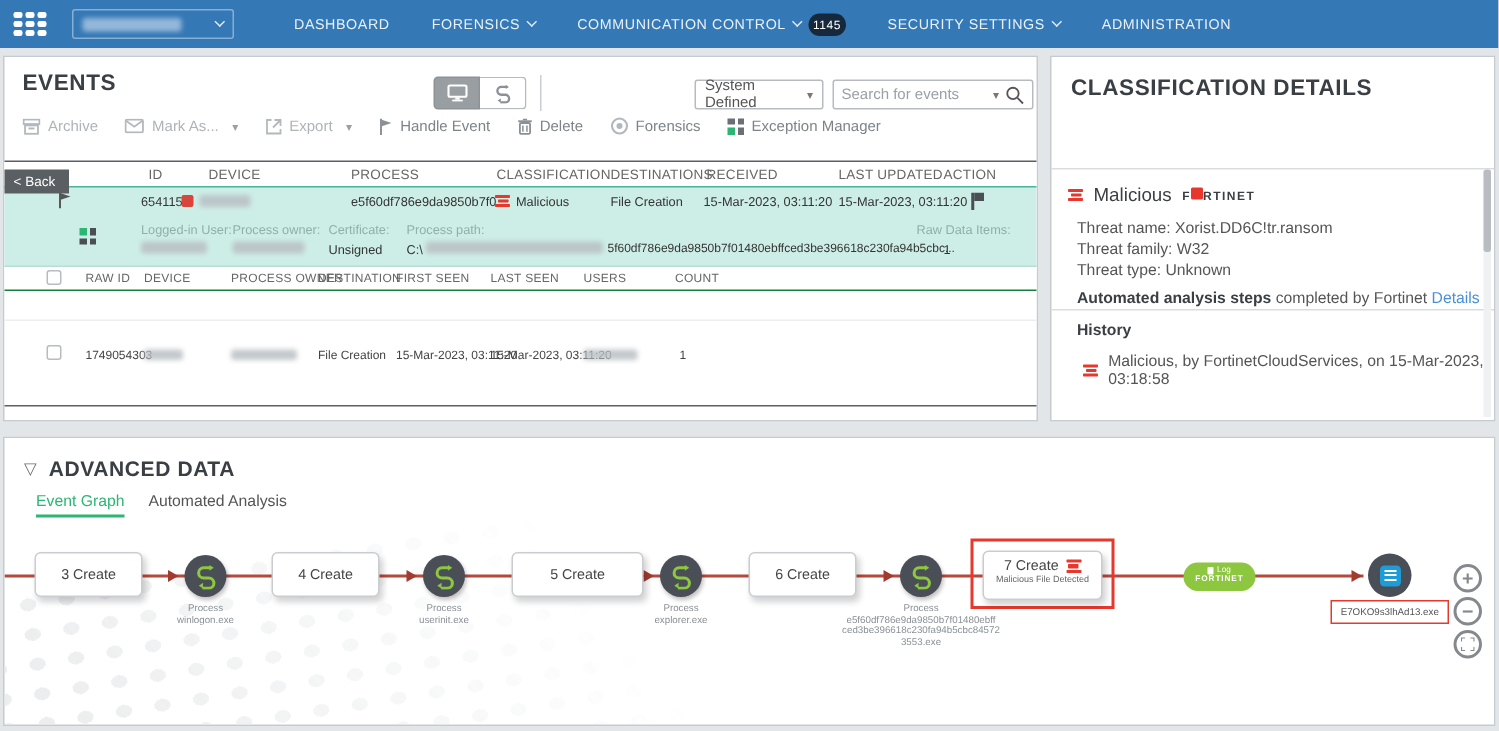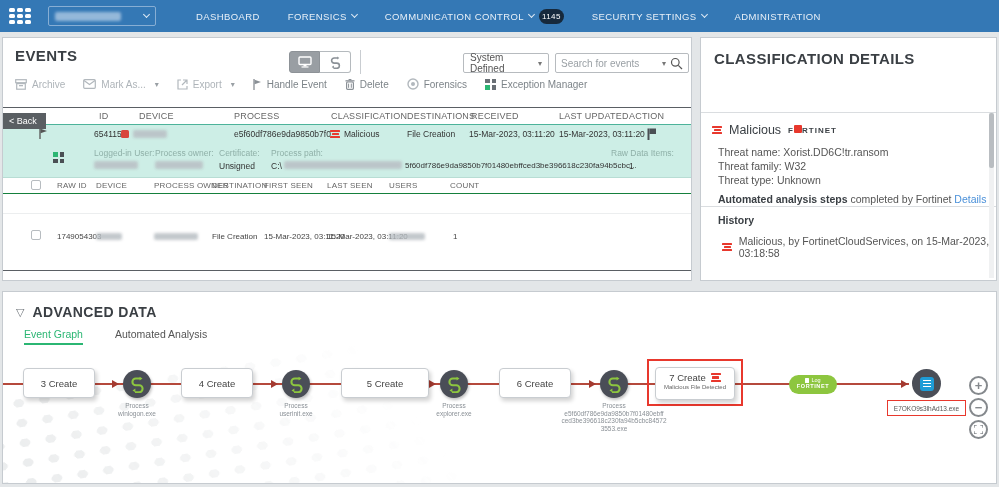--- a/index.html
+++ b/index.html
@@ -81,21 +81,21 @@
   .cline { position:absolute; left:17px; font-size:10.5px; color:#555; }
   .wordmark { font-weight:bold; font-size:8px; letter-spacing:1px; color:#3a3f44;text-align:center; }
   .wordmark b { display:inline-block; width:8px; height:8px; background:#e8382d; color:#fff; font-size:5px; text-align:center; line-height:8px; border-radius:1px; vertical-align:0px; }
   .link { color:#4a90d9; cursor:pointer; }
   .cscroll-track { position:absolute; right:2px; top:75px; bottom:2px; width:5px; background:#f0f1f2; }
   .cscroll-thumb { position:absolute; right:2px; top:75px; width:5px; height:55px; background:#b9bdc1; border-radius:2px; }
 
   
   .advhead { position:absolute; left:13px; top:12px; display:flex; align-items:center; gap:8px; }
   .tri { font-size:11px; color:#6a7076; cursor:pointer; }
-  .advtabs { position:absolute; left:21px; top:36px; display:flex; gap:32px; font-size:10.5px; }
+  .advtabs { position:absolute; left:21px; top:36px; display:flex; gap:16px; font-size:10.5px; }
   .tab { color:#555; cursor:pointer; padding-bottom:3px; }
   .tab.on { color:#2bb673; border-bottom:2px solid #2bb673; }
 
   .graph { position:absolute; left:0; top:0; width:100%; height:100%; }
   .redline { position:absolute; top:91px; height:1.5px; background:#b5493c; }
   .ahead { position:absolute; top:88px; width:0; height:0; border-left:7px solid #a33a30; border-top:4px solid transparent; border-bottom:4px solid transparent; }
   .gbox { position:absolute; top:76px; height:30px; background:#fff; border:1px solid #c9cdd1; border-radius:4px; box-shadow:2px 3px 4px rgba(0,0,0,.18); display:flex; align-items:center; justify-content:center; font-size:9.5px; color:#444; z-index:2; }
   .pnode { position:absolute; top:78px; width:28px; height:28px; border-radius:50%; background:#4a4e57; display:flex; align-items:center; justify-content:center; z-index:2; box-shadow:1px 2px 3px rgba(0,0,0,.25); }
   .plabel { position:absolute; width:130px; text-align:center; font-size:6.5px; color:#8a9096; line-height:7.5px; z-index:2; }
   .alertbox { position:absolute; left:644px; top:67px; width:96px; height:47px; border:2px solid #e8382d; z-index:3; }

